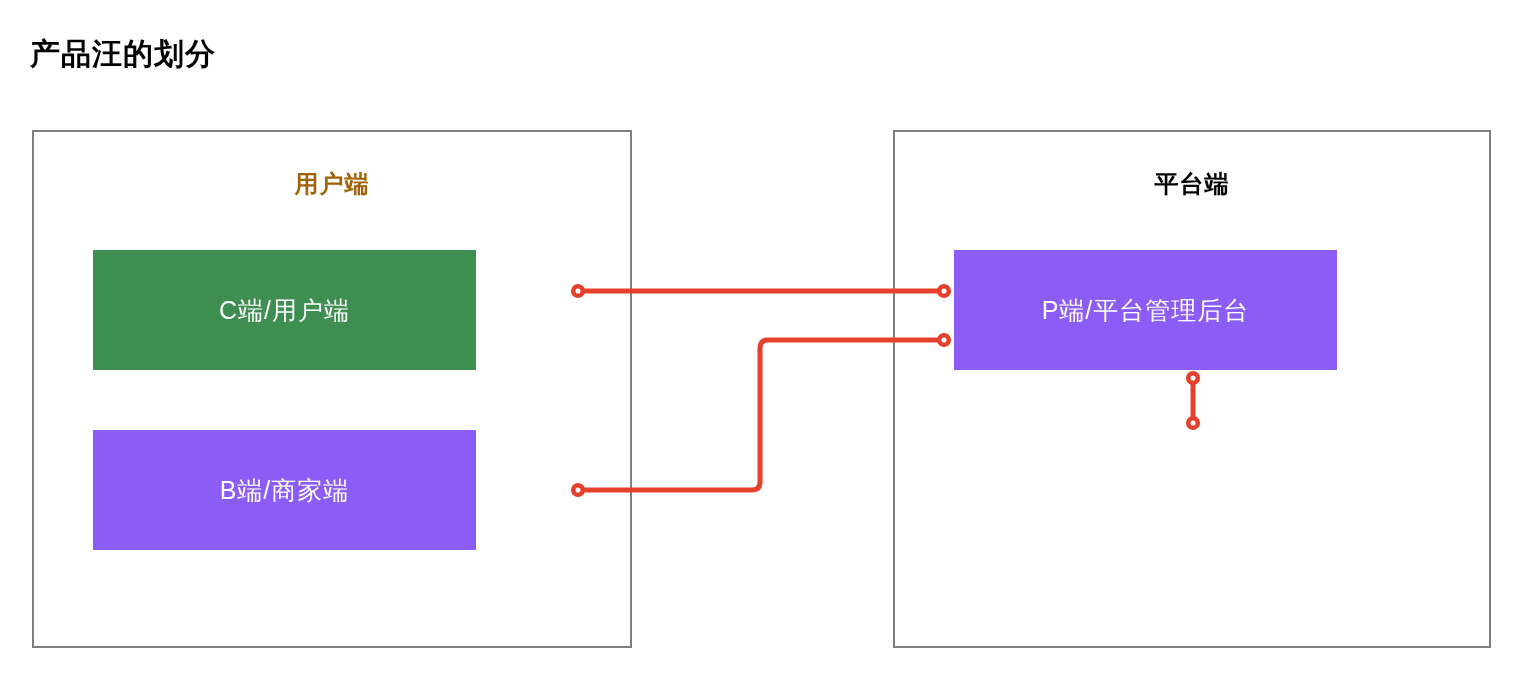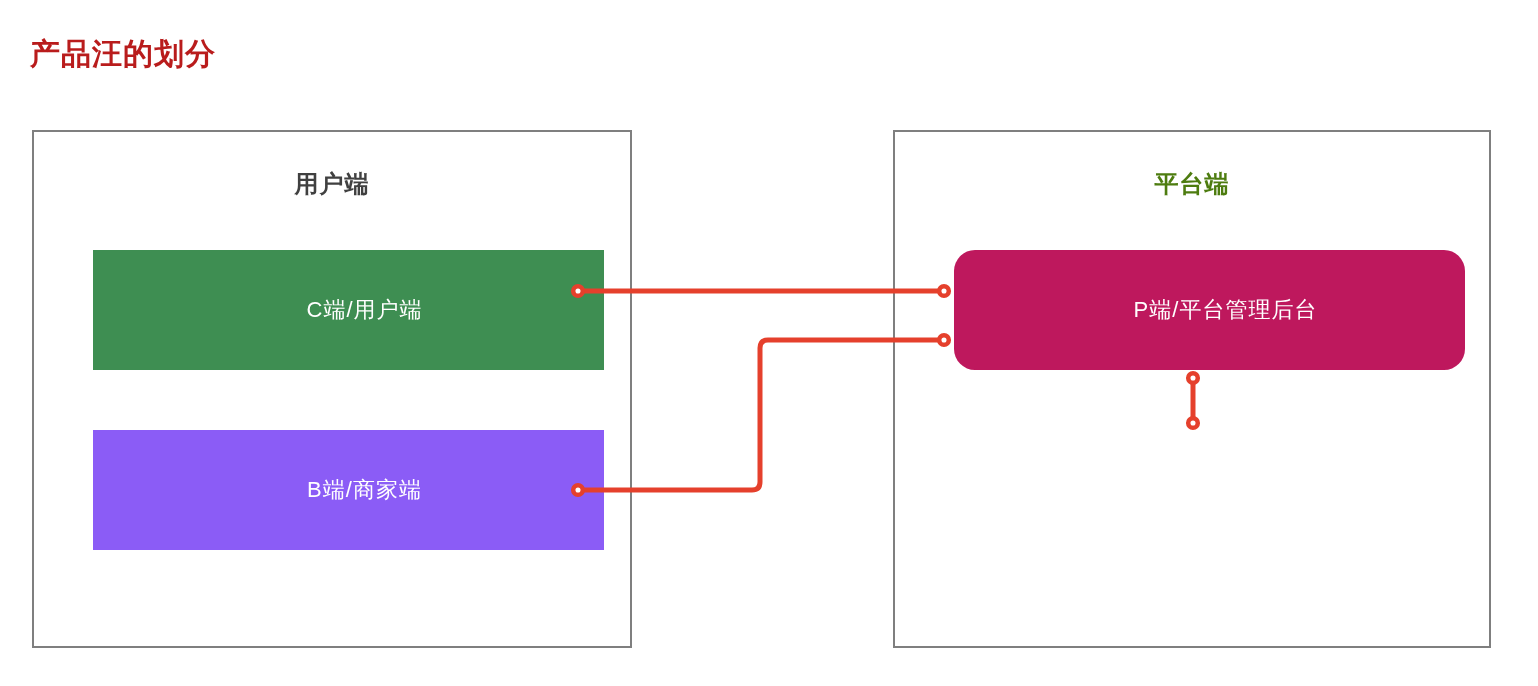--- a/index.html
+++ b/index.html
@@ -15,50 +15,50 @@
     position:absolute;top:130px;width:600px;height:518px;
     border:2px solid #7f7f7f;box-sizing:border-box;background:#fff;
   }
   .group.left{left:32px;}
   .group.right{left:893px;width:598px;}
   .group-title{
     position:absolute;top:36px;left:0;width:100%;text-align:center;
     font-size:24px;font-weight:bold;letter-spacing:1px;
   }
   .node{
-    position:absolute;left:59px;width:479px;height:120px;
+    position:absolute;left:59px;width:383px;height:120px;
     display:flex;align-items:center;justify-content:center;
-    font-size:22px;color:#fff;letter-spacing:1px;padding-left:32px;
+    font-size:25px;color:#fff;letter-spacing:1px;
   }
   .node.top{top:118px;}
   .node.bottom{top:298px;}
   svg.wires{position:absolute;left:0;top:0;width:1538px;height:686px;pointer-events:none;}
   svg.wires path{fill:none;stroke-width:5px;}
   svg.wires circle{fill:#ffffff;stroke-width:4.5px;}
 </style>
 </head>
 <body>
 
 <div class="canvas">
 
-  <div class="page-title" style="color: #b91c1c;">产品汪的划分</div>
+  <div class="page-title" style="color: #000000;">产品汪的划分</div>
 
   <div class="group left" style="border-color: rgb(127, 127, 127);">
-    <div class="group-title" style="color: #404040;">用户端</div>
+    <div class="group-title" style="color: #a16207;">用户端</div>
     <div class="node top" style="background-color: rgb(62, 142, 82);">
       <span>C端/用户端</span>
     </div>
     <div class="node bottom" style="background-color: #8b5cf6;">
       <span>B端/商家端</span>
     </div>
   </div>
 
   <div class="group right" style="border-color: rgb(127, 127, 127);">
-    <div class="group-title" style="color: #4d7c0f;">平台端</div>
-    <div class="node top" style="background-color: #be185d; border-radius: 21px;">
+    <div class="group-title" style="color: #000000;">平台端</div>
+    <div class="node top" style="background-color: #8b5cf6;">
       <span>P端/平台管理后台</span>
     </div>
   </div>
 
   <svg class="wires" viewBox="0 0 1538 686" xmlns="http://www.w3.org/2000/svg">
     <path d="M 578 291 H 944" stroke="#E5402C"></path>
     <path d="M 578 490 H 752 Q 760 490 760 482 V 348 Q 760 340 768 340 H 944" stroke="#E5402C"></path>
     <path d="M 1193 378 V 423" stroke="#E5402C"></path>
     <circle cx="578" cy="291" r="4.8" stroke="#E5402C"></circle>
     <circle cx="944" cy="291" r="4.8" stroke="#E5402C"></circle>

